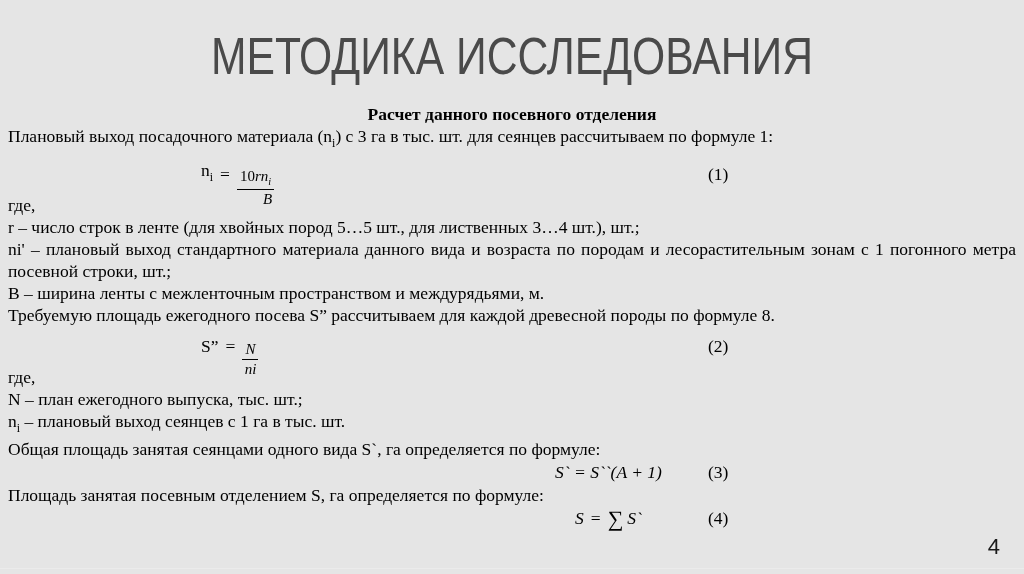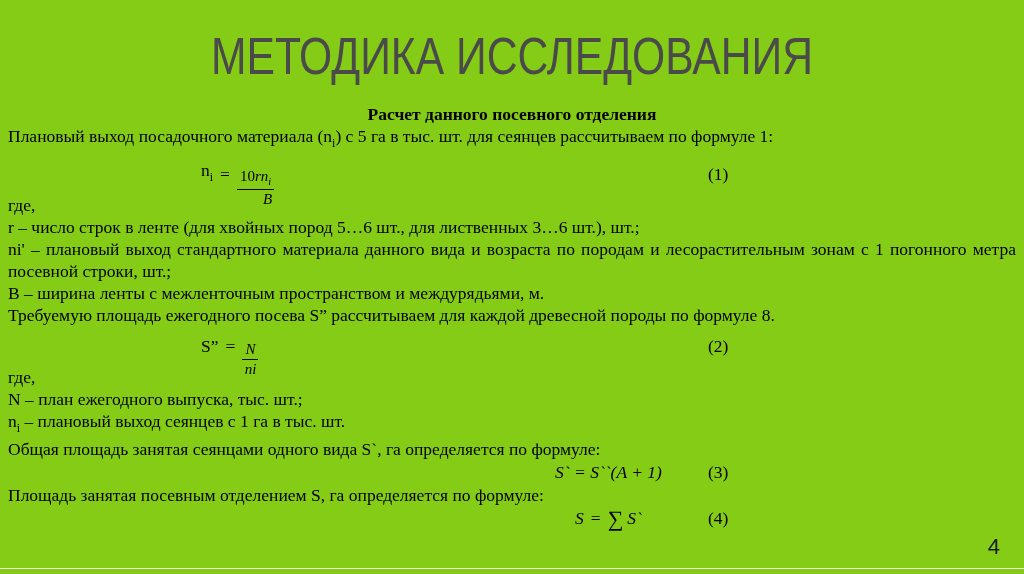--- a/index.html
+++ b/index.html
@@ -1,20 +1,20 @@
 <!DOCTYPE html>
 <html lang="ru"><head>
 <meta charset="utf-8">
 <style>
   * { margin:0; padding:0; box-sizing:border-box; }
   html,body { background:#ffffff; }
   .slide {
     position:relative;
     width:1024px; height:574px;
-    background:#84cc16;
+    background:#e5e5e5;
     overflow:hidden;
     font-family:"Liberation Serif", serif;
     color:#000;
   }
   
   .slide-title {
     position:absolute; top:26px; left:0; width:100%;
     text-align:center;
     font-family:"Liberation Sans", sans-serif;
     font-weight:400;
@@ -73,36 +73,36 @@
 <body>
 
 <div class="slide">
 
   <div class="slide-title">МЕТОДИКА ИССЛЕДОВАНИЯ</div>
 
   <div class="content">
 
     <div class="heading">Расчет данного посевного отделения</div>
 
-    <div class="line"><span>Плановый выход посадочного материала (n</span><sub>i</sub><span>) с 5 га в тыс. шт. для сеянцев рассчитываем по формуле 1:</span></div>
+    <div class="line"><span>Плановый выход посадочного материала (n</span><sub>i</sub><span>) с 3 га в тыс. шт. для сеянцев рассчитываем по формуле 1:</span></div>
 
     <div class="formula-row tall">
       <span class="f-expr">
         <span class="lhs roman"><span>n</span><sub>i</sub></span>
         <span class="eq">=</span>
         <span class="frac">
           <span class="num"><span class="roman">10</span><span class="it">rn</span><sub class="it">i</sub></span>
           <span class="den it">B</span>
         </span>
       </span>
       <span class="f-num">(1)</span>
     </div>
 
     <div class="line">где,</div>
-    <div class="line">r – число строк в ленте (для хвойных пород 5…6 шт., для лиственных 3…6 шт.), шт.;</div>
+    <div class="line">r – число строк в ленте (для хвойных пород 5…5 шт., для лиственных 3…4 шт.), шт.;</div>
     <div class="just">ni' – плановый выход стандартного материала данного вида и возраста по породам и лесорастительным зонам с 1 погонного метра посевной строки, шт.;</div>
     <div class="line">В – ширина ленты с межленточным пространством и междурядьями, м.</div>
     <div class="line">Требуемую площадь ежегодного посева S” рассчитываем для каждой древесной породы по формуле 8.</div>
 
     <div class="formula-row tall">
       <span class="f-expr">
         <span class="lhs roman">S”</span>
         <span class="eq">=</span>
         <span class="frac">
           <span class="num it">N</span>

